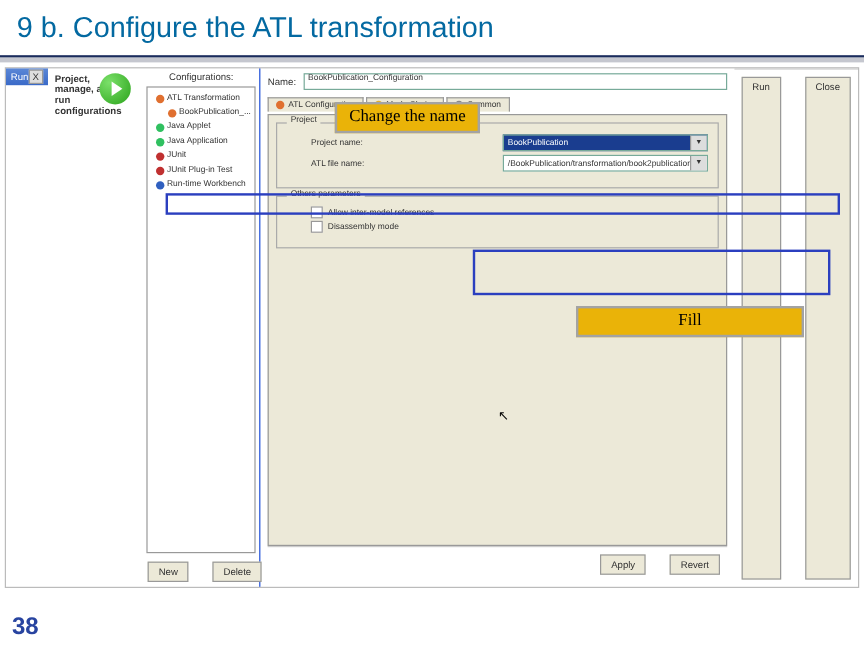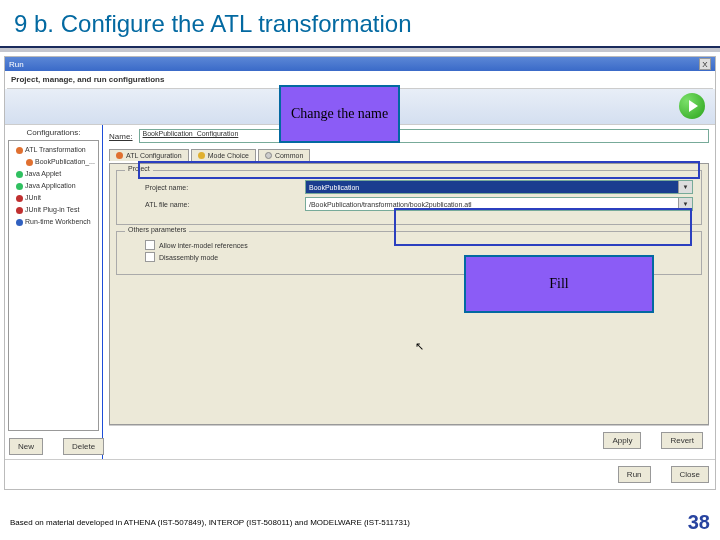--- a/index.html
+++ b/index.html
@@ -6,56 +6,56 @@
   body { width: 720px; height: 540px; font-family: Arial, sans-serif; background: #fff; overflow: hidden; position: relative; }
   .slide { width: 100%; height: 100%; display: flex; flex-direction: column; }
   .header { display: flex; align-items: center; padding: 10px 14px 6px 14px; }
   .title { font-size: 24px; font-weight: 400; color: #0369a1; flex: 1; }
   .logo { display: flex; flex-direction: column; align-items: flex-end; }
   .logo-main { font-size: 16px; font-weight: bold; letter-spacing: 1px; color: #1a2b5c; }
   .logo-sub { font-size: 8px; color: #555; }
   .rule1 { height: 2px; background: #1a2b5c; margin: 2px 0 0 0; }
   .rule2 { height: 4px; background: #c5c7cf; }
   .content { flex: 1; padding: 4px 4px 0 4px; position: relative; }
-  .runwin { width: 100%; height: 434px; background: #fff; border: 1px solid #bbb; display: flex; flex-direction: column; font-family: Tahoma, sans-serif; font-size: 8px; color: #333; position: relative; }
+  .runwin { width: 100%; height: 434px; background: #fff; border: 1px solid #bbb; display: flex; font-family: Tahoma, sans-serif; font-size: 8px; color: #333; position: relative; }
   .titlebar { background: linear-gradient(#5b87d6,#3a6ac8); color: #fff; height: 14px; display: flex; align-items: center; padding: 0 4px; font-size: 8px; }
   .titlebar-text { flex: 1; }
   .closebtn { width: 12px; height: 12px; background: #dedede; border: 1px solid #999; display: flex; align-items: center; justify-content: center; font-size: 8px; color: #333; }
   .subtitle { padding: 4px 6px; font-size: 8px; font-weight: bold; }
   .subtitle-divider { height: 1px; background: #ccc; margin: 0 2px; }
   .banner { height: 36px; background: linear-gradient(#e8eef7,#d4dff0); position: relative; border-bottom: 1px solid #ccc; }
   .playicon { position: absolute; right: 10px; top: 4px; width: 26px; height: 26px; border-radius: 50%; background: radial-gradient(circle at 30% 30%, #7be06a, #2aa31a); display: flex; align-items: center; justify-content: center; }
   .playicon:before { content: ""; border-left: 9px solid #fff; border-top: 6px solid transparent; border-bottom: 6px solid transparent; margin-left: 2px; }
   .body { flex: 1; display: flex; }
   .leftpanel { width: 98px; border-right: 1px solid #1d4ed8; display: flex; flex-direction: column; text-align: center; }
   .leftlabel { font-size: 8px; padding: 3px 4px; }
   .tree { flex: 1; border: 1px solid #999; margin: 0 3px 3px 3px; background: #fff; padding: 3px; font-size: 7px; line-height: 12px; overflow: hidden; }
   .tree-item { white-space: nowrap; display: flex; align-items: center; gap: 2px; padding-left: 4px; }
   .tree-item.child { padding-left: 14px; }
   .tree-bullet { width: 7px; height: 7px; border-radius: 50%; display: inline-block; }
   .bottombtns { display: flex; gap: 20px; padding: 4px; }
   .btn { background: #ece9d8; border: 1px solid #999; padding: 3px 8px; font-size: 8px; }
   .rightpanel { flex: 1; display: flex; flex-direction: column; padding: 4px 6px; }
-  .namerow { display: flex; align-items: center; gap: 6px; margin-bottom: 6px; text-decoration: underline; }
+  .namerow { display: flex; align-items: center; gap: 6px; margin-bottom: 6px; }
   .nameinput { flex: 1; border: 1px solid #7a9; background: #fff; height: 14px; padding: 0 3px; font-size: 7px; }
   .tabs { display: flex; gap: 2px; font-size: 7px; margin-bottom: 2px; }
   .tab { background: #ece9d8; border: 1px solid #999; border-bottom: none; padding: 2px 6px; display: flex; align-items: center; gap: 3px; }
   .tab-bullet { width: 7px; height: 7px; border-radius: 50%; display:inline-block; }
   .tabbody { border: 1px solid #999; flex: 1; padding: 6px; background: #ece9d8; }
   .group { border: 1px solid #aaa; padding: 6px 8px 10px 8px; margin-bottom: 6px; position: relative; }
   .group-title { position: absolute; top: -6px; left: 8px; background: #ece9d8; padding: 0 3px; font-size: 7px; }
   .formrow { display: flex; align-items: center; margin: 3px 0; }
   .formlabel { width: 180px; font-size: 7px; padding-left: 20px; }
   .select { flex: 1; border: 1px solid #7a9; background: #fff; height: 14px; display: flex; align-items: center; padding: 0 3px; font-size: 7px; position: relative; }
   .select.sel { background: #1a3d8f; color: #fff; }
   .select-btn { position: absolute; right: 0; top: 0; width: 14px; height: 100%; background: #ddd; border-left: 1px solid #999; display: flex; align-items: center; justify-content: center; color: #333; font-size: 6px; }
   .chk { display: flex; align-items: center; gap: 4px; font-size: 7px; padding-left: 20px; margin: 2px 0; }
   .chkbox { width: 10px; height: 10px; border: 1px solid #999; background: #fff; }
   .btnrow { display: flex; justify-content: flex-end; gap: 20px; padding: 6px; border-top: 1px solid #ccc; }
-  .callout { position: absolute; background: #8b5cf6; border: 2px solid #0369a1; padding: 19px 10px; font-family: Georgia, serif; font-size: 14px; z-index: 5; }
+  .callout { position: absolute; background: #eab308; border: 2px solid #a3a3a3; padding: 3px 10px; font-family: Georgia, serif; font-size: 14px; z-index: 5; }
   .outline { position: absolute; border: 2px solid #2b3fbf; z-index: 4; pointer-events: none; }
   .footer { background: #fff; padding: 6px 10px; display: flex; align-items: center; border-top: 0; }
   .footer-text { font-size: 8px; color: #000; flex: 1; }
   .pagenum { font-size: 20px; font-weight: bold; color: #2844a0; }
   .cursor { position: absolute; font-size: 11px; color: #000; z-index: 6; pointer-events: none; }
 </style>
 </head>
 <body>
 
 <div class="slide">
@@ -169,23 +169,22 @@
           </div>
         </div>
       </div>
       <div class="btnrow">
         <div class="btn">Run</div>
         <div class="btn">Close</div>
       </div>
     </div>
 
     <div class="callout" style="left:279px; top:33px;">Change the name</div>
-    <div class="callout" style="left:464px; top:203px; width:190px; text-align:center;">Fill</div>
+    <div class="callout" style="left:480px; top:203px; width:190px; text-align:center;">Fill</div>
     <div class="outline" style="left:138px; top:109px; width:562px; height:18px;"></div>
     <div class="outline" style="left:394px; top:156px; width:298px; height:38px;"></div>
     <div class="cursor" style="left:415px; top:288px;">↖</div>
   </div>
 
   <div class="footer">
-    <div class="footer-text">Based on material developed in ATHENA (IST-507849), INTEROP (IST-508011) and MODELWARE (IST-511731)</div>
     <div class="pagenum">38</div>
   </div>
 </div>
 
 </body></html>

